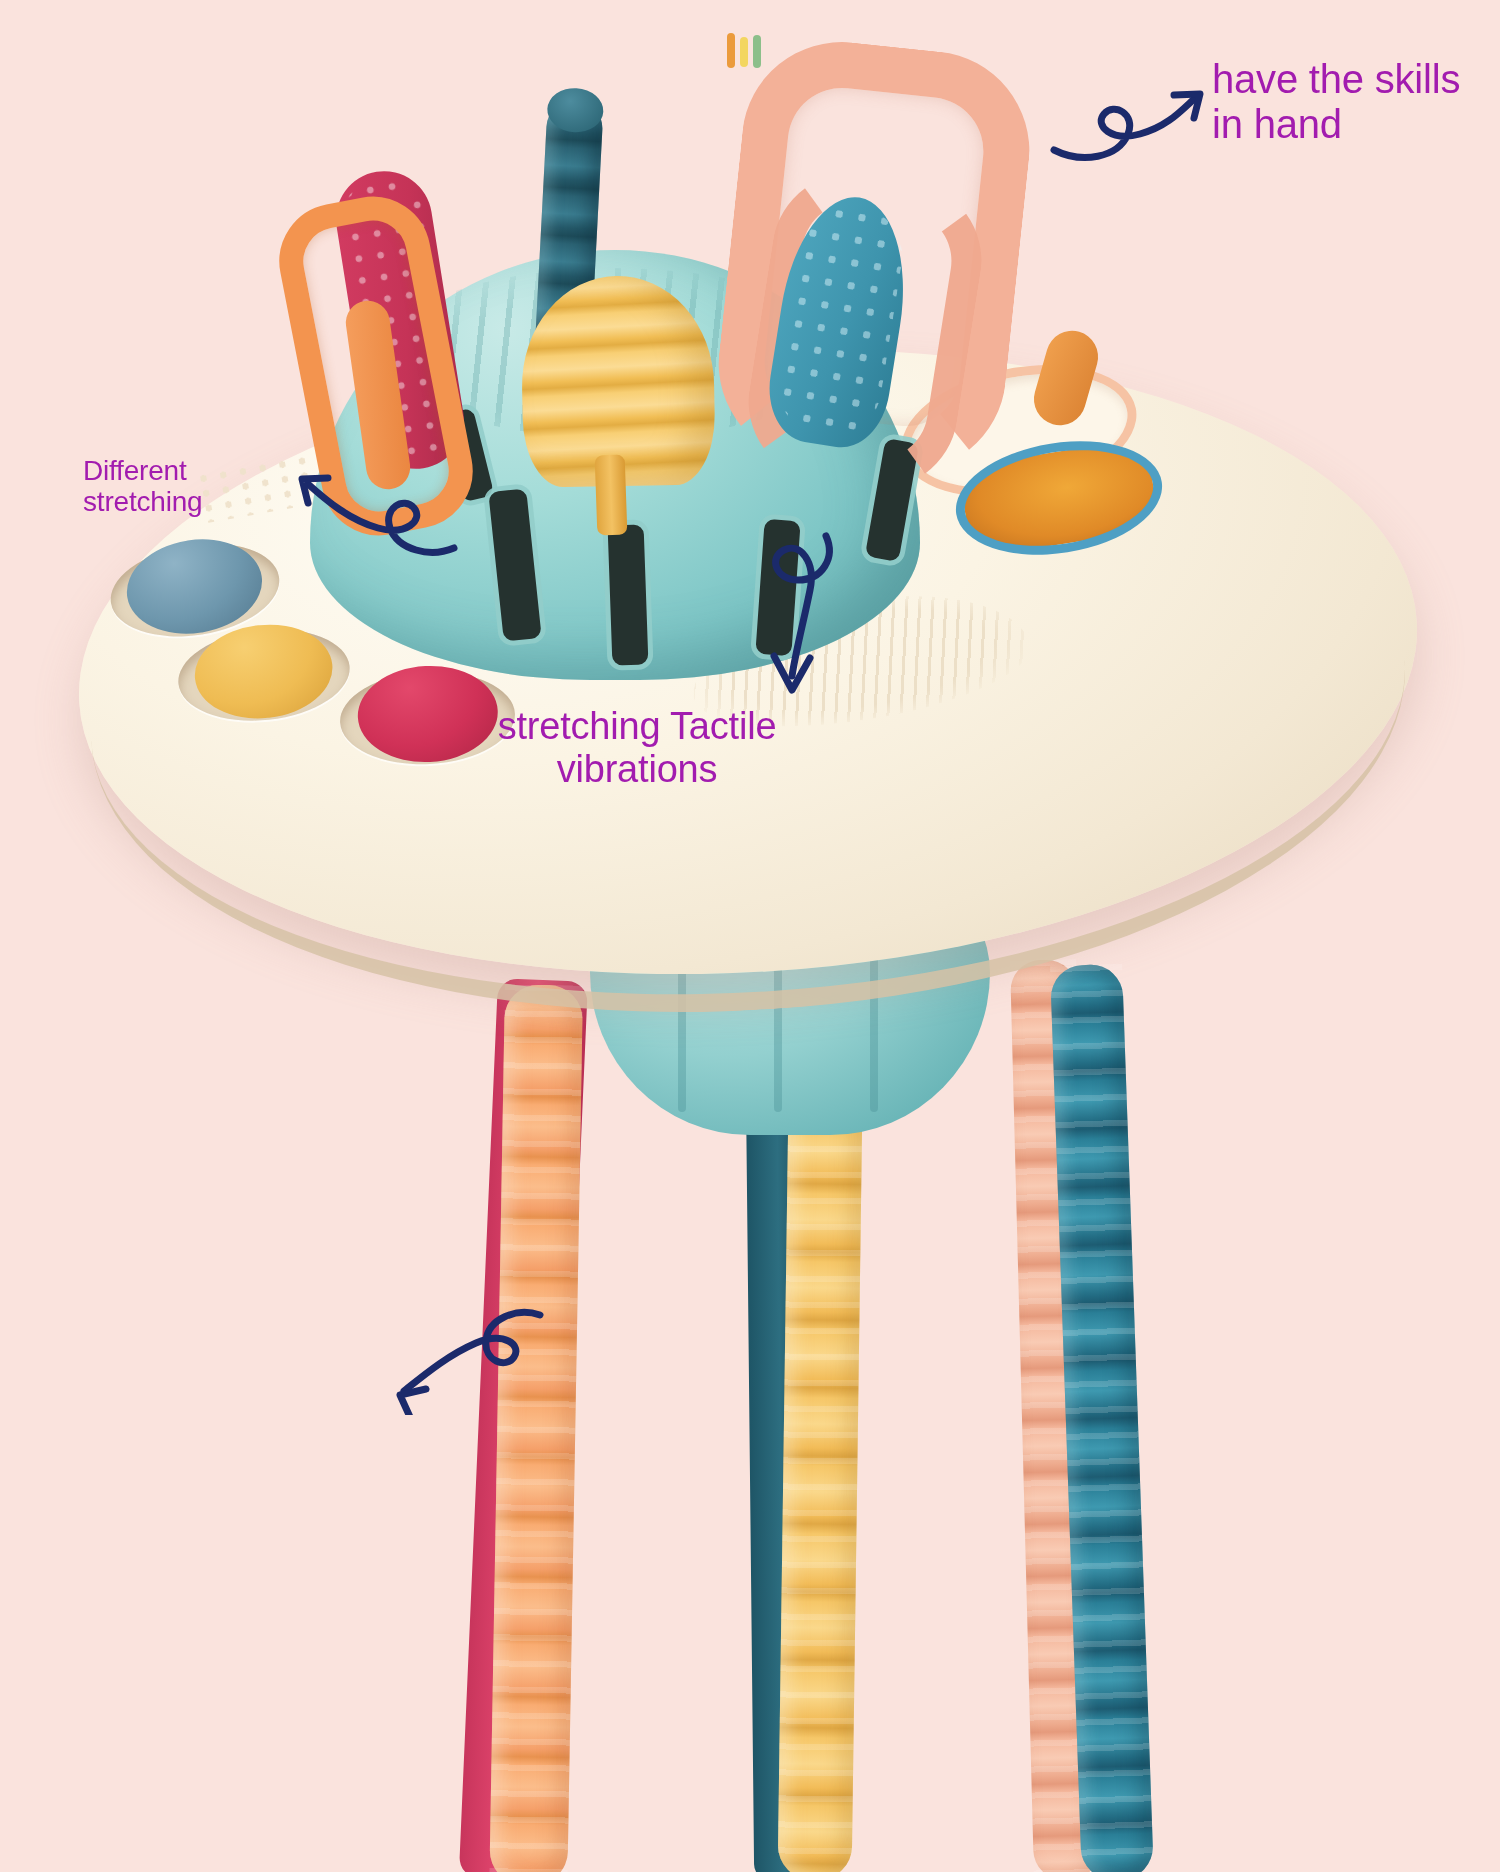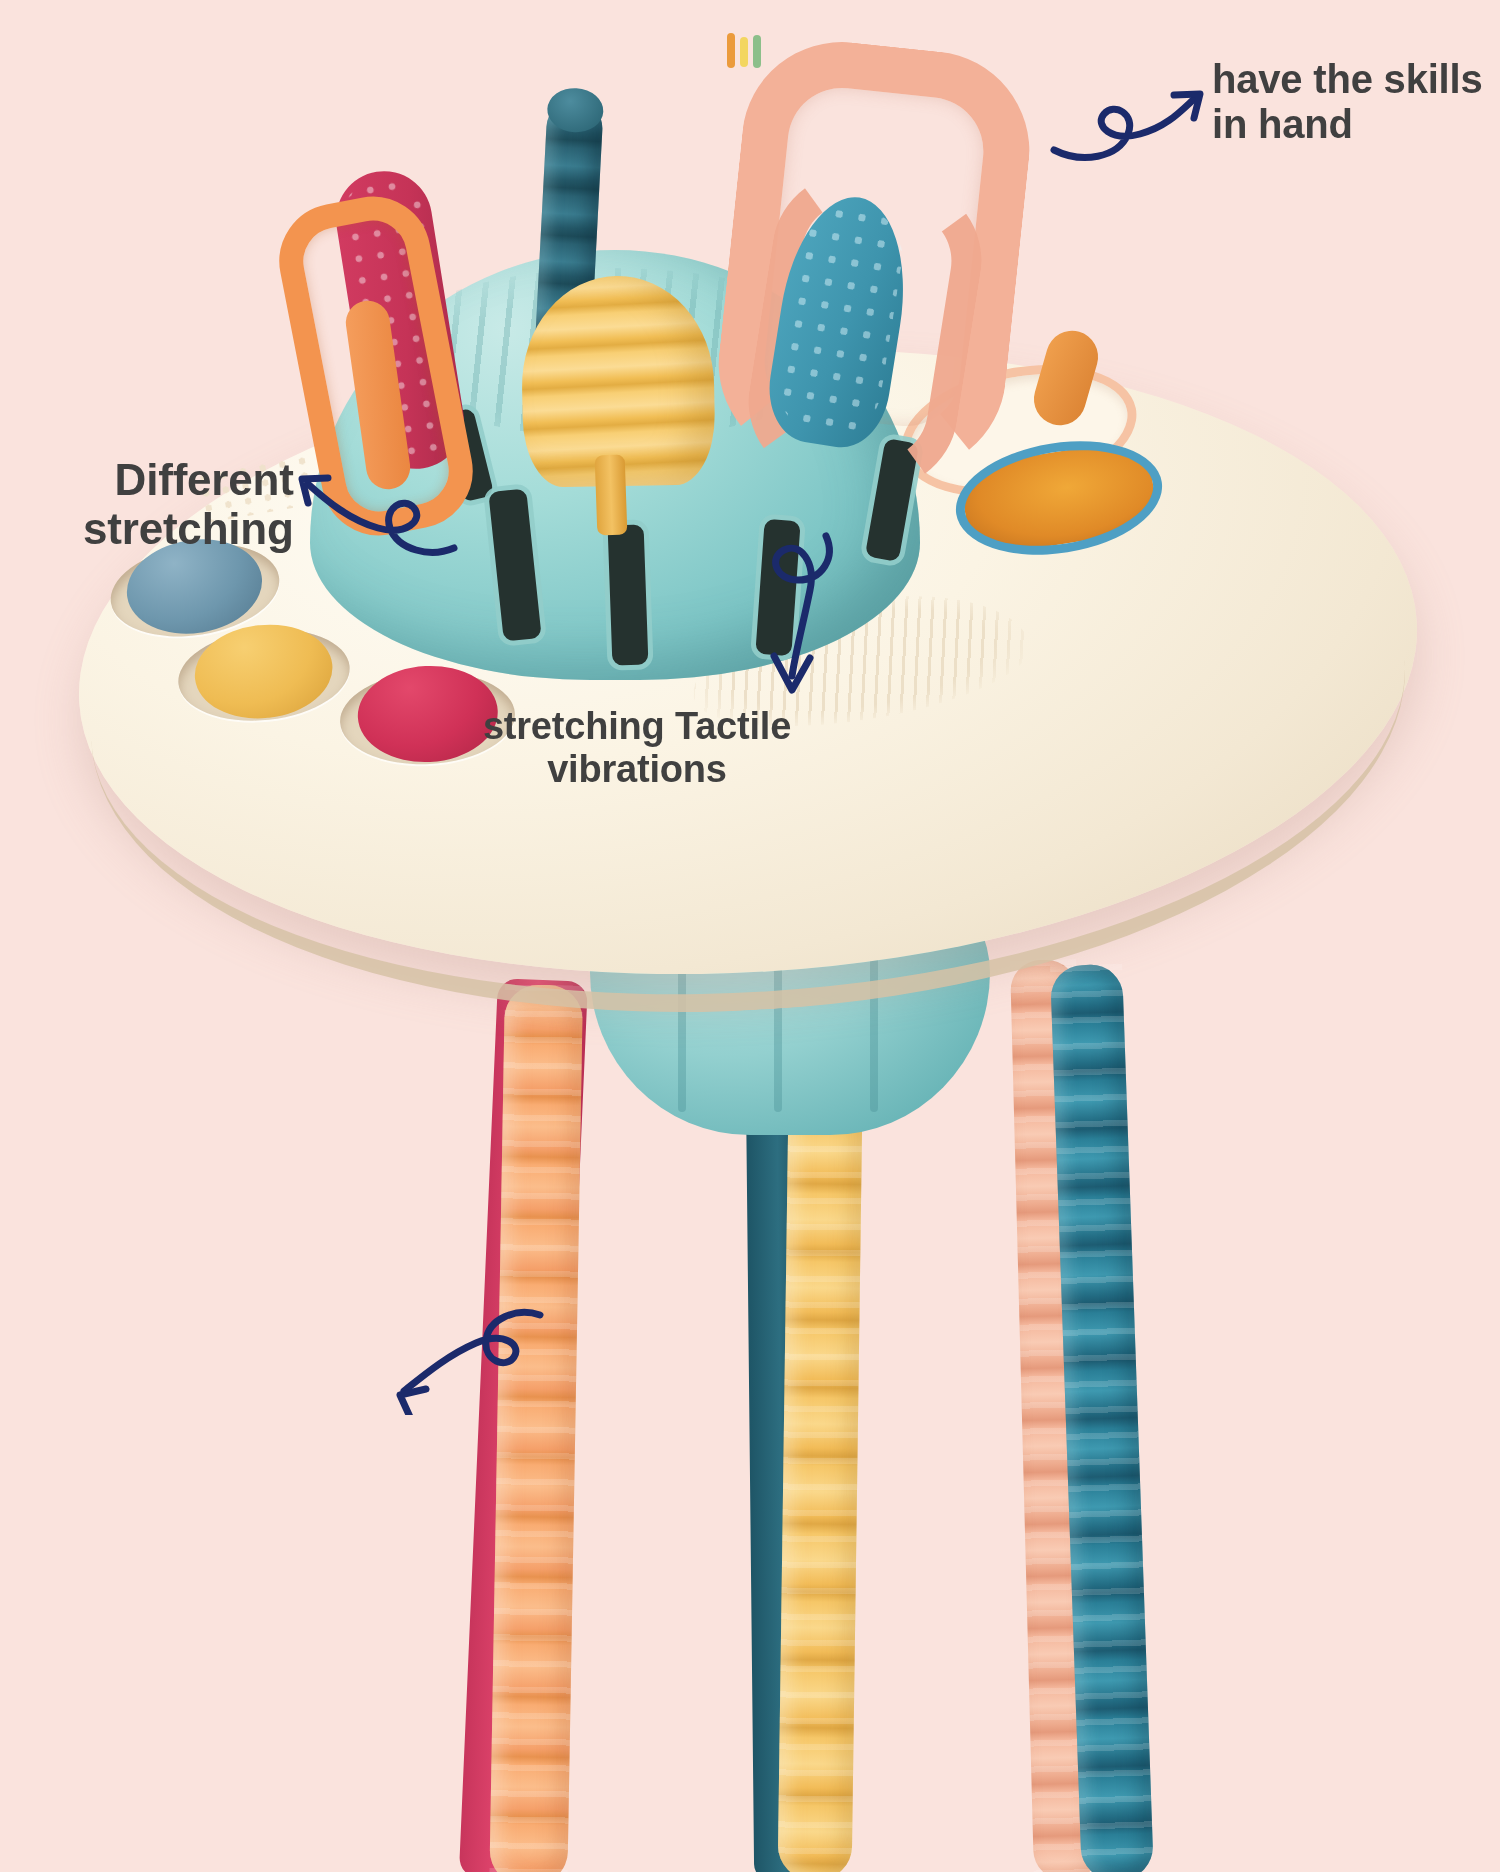--- a/index.html
+++ b/index.html
@@ -163,23 +163,23 @@
     background:repeating-linear-gradient(178deg,
       #f8cf74 0px,#fbdc95 14px,#f1be55 26px,#e3ad43 32px,#f8cf74 40px);
     box-shadow:inset -22px -10px 32px rgba(170,120,30,.28);transform:rotate(-1deg);}
   .h-yellowstem{position:absolute;left:596px;top:455px;width:30px;height:80px;
     background:linear-gradient(90deg,#e0a53e,#f3c263,#d99a33);border-radius:8px;transform:rotate(-2deg);}
 
   .h-orangesm{position:absolute;left:1040px;top:330px;width:52px;height:96px;border-radius:26px;
     background:linear-gradient(100deg,#f0a04e,#dc8434);transform:rotate(16deg);}
 
   
-  .note{position:absolute;color:#404040;font-weight:700;line-height:1.12;letter-spacing:-.2px;}
+  .note{position:absolute;color:#a21caf;font-weight:400;line-height:1.12;letter-spacing:-.2px;}
   .n-skills{left:1212px;top:57px;font-size:40px;}
-  .n-vib{left:83px;top:455px;font-size:44px;text-align:right;}
+  .n-vib{left:83px;top:455px;font-size:28px;}
   .n-multi{left:637px;top:705px;font-size:38px;text-align:center;transform:translateX(-50%);width:420px;}
   .n-cords{left:218px;top:1325px;font-size:40px;}
 
   .arrow{position:absolute;pointer-events:none;}
   .a-skills{left:1048px;top:72px;}
   .a-vib{left:280px;top:462px;}
   .a-multi{left:740px;top:530px;}
   .a-cords{left:390px;top:1305px;}
 </style>
 </head>

